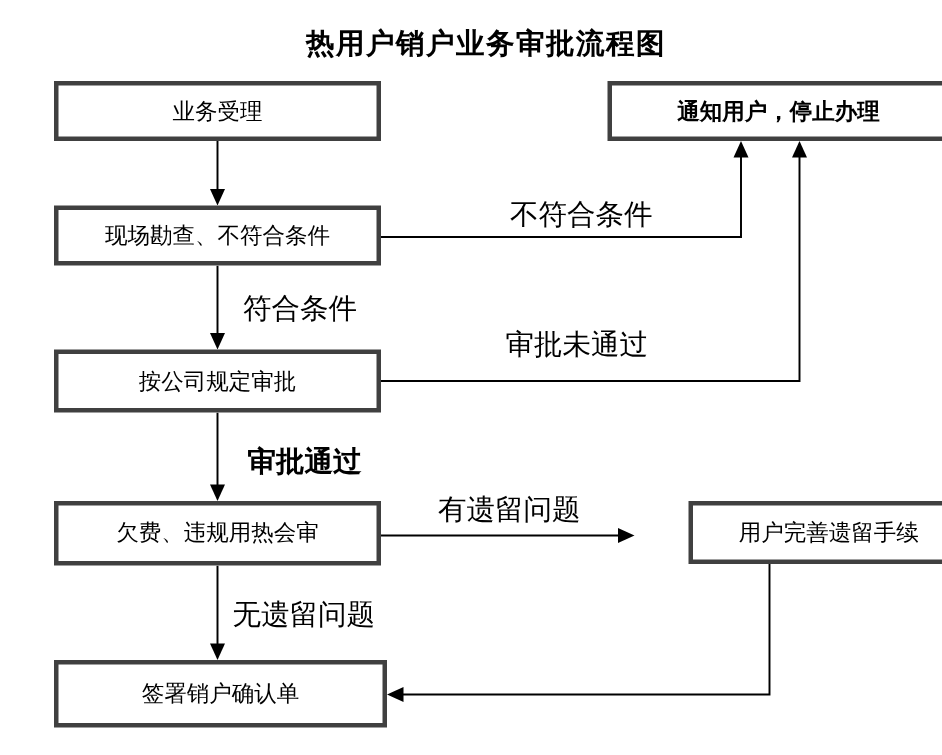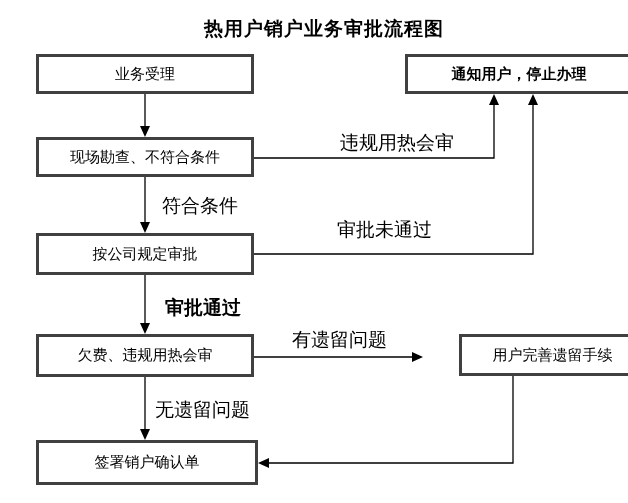--- a/index.html
+++ b/index.html
@@ -131,21 +131,21 @@
   </div>
 
   <div class="node node-complete">
     <span>用户完善遗留手续</span>
   </div>
 
   <div class="node node-sign">
     <span>签署销户确认单</span>
   </div>
 
-  <div class="edge-label lbl-not-qualified">违规用热会审</div>
+  <div class="edge-label lbl-not-qualified">不符合条件</div>
 
   <div class="edge-label lbl-qualified">符合条件</div>
 
   <div class="edge-label lbl-approval-failed">审批未通过</div>
 
   <div class="edge-label lbl-approval-passed">审批通过</div>
 
   <div class="edge-label lbl-has-issues">有遗留问题</div>
 
   <div class="edge-label lbl-no-issues">无遗留问题</div>

